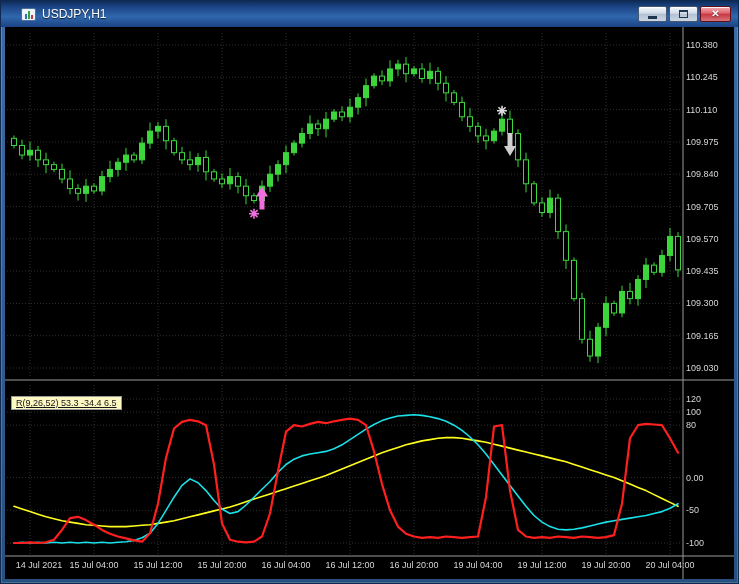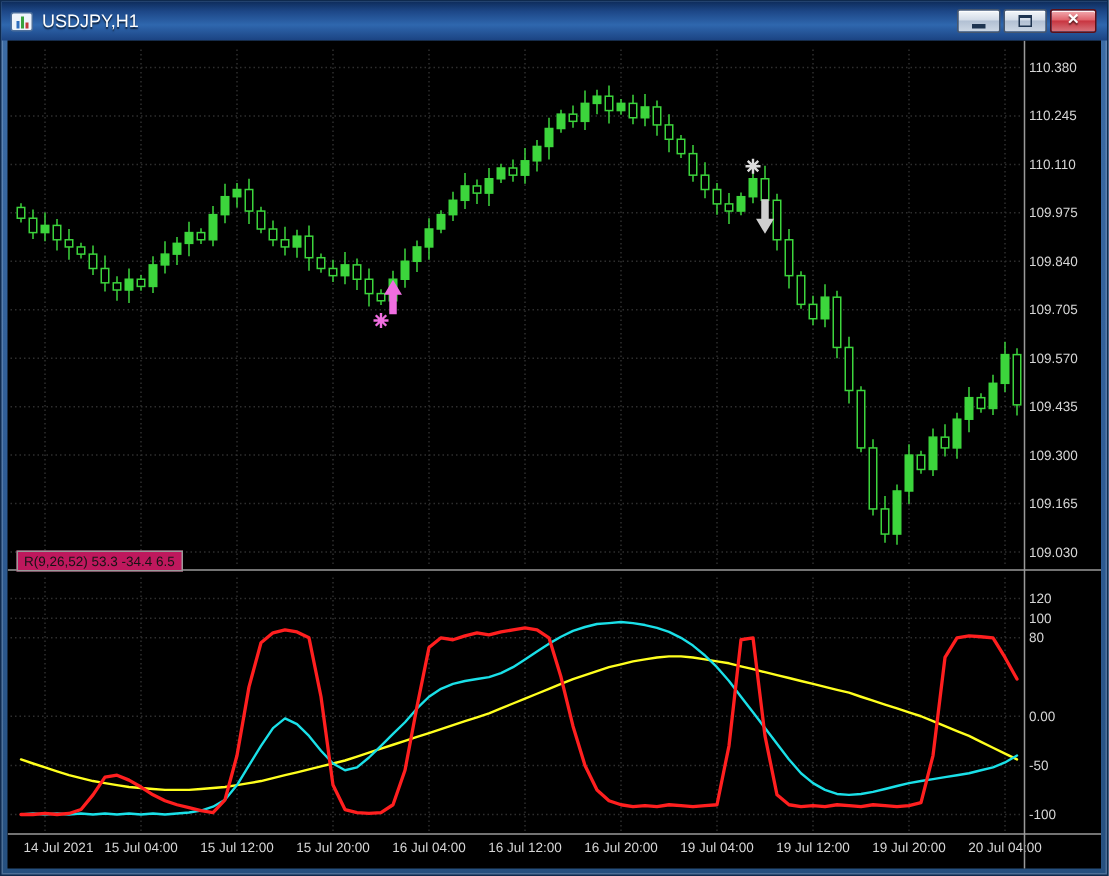--- a/index.html
+++ b/index.html
@@ -5,21 +5,21 @@
   html,body{margin:0;padding:0;background:#8aa7c6;}
   *{box-sizing:border-box;}
   .window{
     position:relative;width:739px;height:584px;overflow:hidden;
     font-family:"Liberation Sans",sans-serif;
     background:linear-gradient(180deg,#3d6da6 0%,#2f5c95 55%,#26507f 100%);
     box-shadow:inset 0 0 0 1px #0f2a4e, inset 0 0 0 2px rgba(255,255,255,.18);
   }
   .titlebar{
     position:absolute;top:1px;left:1px;right:1px;height:26px;
-    display:flex;align-items:center;padding:0 6px;
+    display:flex;align-items:center;padding:0 20px;
     background:linear-gradient(180deg,#0e2c5b 0%,#1d4787 25%,#2f67ae 60%,#1b4382 100%);
   }
   .app-icon{width:15px;height:13px;border-radius:2px;background:#eef4fb;border:1px solid #4c6f9c;
     display:flex;align-items:flex-end;justify-content:center;gap:1px;padding:1px;}
   .app-icon i{display:block;width:2px;background:#2f6fbe;}
   .app-icon i.b1{height:5px}.app-icon i.b2{height:8px;background:#39a23c}.app-icon i.b3{height:4px;background:#c23a3a}
   .title{color:#fff;font-size:12px;margin-left:6px;text-shadow:0 1px 1px rgba(0,0,0,.7);white-space:nowrap;}
   .win-buttons{position:absolute;top:5px;right:7px;display:flex;align-items:center;}
   .btn{
     width:29px;height:16px;border-radius:2px;display:flex;align-items:center;justify-content:center;
@@ -37,23 +37,24 @@
   .i-min{width:9px;height:3px;background:#1e3450;margin-top:7px;}
   .i-max{width:9px;height:8px;border:1px solid #1e3450;border-top-width:2px;}
   .client{position:absolute;left:5px;top:27px;right:5px;bottom:5px;background:#000;overflow:hidden;}
   .client svg{position:absolute;left:0;top:0;}
   .chart-header{
     position:absolute;left:8px;top:6px;color:#efefef;font-size:9px;z-index:3;
     display:flex;align-items:center;white-space:nowrap;letter-spacing:.2px;
   }
   .tri{font-size:7px;margin-right:4px;color:#e2e2e2;}
   .panel-label{
-    position:absolute;left:6px;top:340px;z-index:3;
-    background:#be185d;color:#141414;font-size:9px;padding:1px 4px;white-space:nowrap;
+    position:absolute;left:6px;top:369px;z-index:3;
+    background:#fef9c3;color:#141414;font-size:9px;padding:1px 4px;white-space:nowrap;
     border:1px solid #9a9a9a;
+    text-decoration:underline;
   }
   .grid{stroke:#2e2e2e;stroke-dasharray:1 2;stroke-width:1;}
   .sep{stroke:#9a9a9a;stroke-width:1;}
   text.axis{font-family:"Liberation Sans",sans-serif;font-size:9px;fill:#d6d6d6;}
   text.mid{text-anchor:middle;}
 </style>
 </head>
 <body>
 
 <div class="window">

